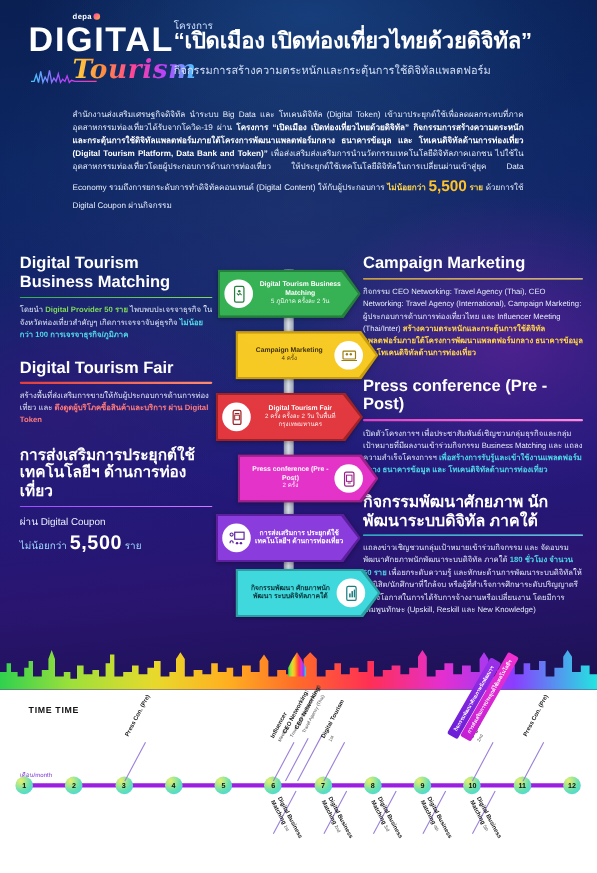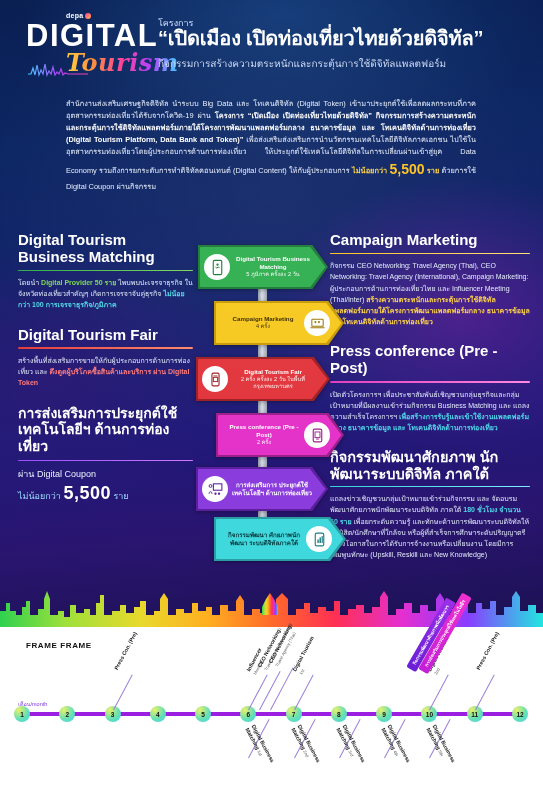--- a/index.html
+++ b/index.html
@@ -386,21 +386,21 @@
           <stop offset="0.74" stop-color="#e42fd0"></stop>
           <stop offset="0.86" stop-color="#8a3dff"></stop>
           <stop offset="1.00" stop-color="#22e6e0"></stop>
         </linearGradient>
       </defs>
       <path fill="url(#sky)" d="M0,46 L0,30 L6,30 L6,22 L10,22 L10,30 L16,30 L16,34 L22,34 L22,26 L26,26 L26,20 L30,20 L30,34 L38,34 L38,28 L44,28 L44,18 L47,10 L50,18 L50,34 L58,34 L58,30 L64,30 L64,36 L70,36 L70,24 L76,24 L76,32 L84,32 L84,28 L90,28 L90,34 L96,34 L96,22 L100,22 L100,14 L104,14 L104,34 L112,34 L112,30 L120,30 L120,24 L126,24 L126,32 L134,32 L134,26 L140,26 L140,20 L146,20 L146,34 L154,34 L154,30 L160,30 L160,18 L164,12 L168,18 L168,34 L176,34 L176,28 L184,28 L184,32 L192,32 L192,22 L198,22 L198,30 L206,30 L206,26 L212,26 L212,34 L220,34 L220,24 L228,24 L228,30 L236,30 L236,20 L240,14 L244,20 L244,34 L252,34 L252,28 L260,28 L260,32 L268,32 L268,26 L276,26 L276,18 L282,12 L288,18 L288,34 L296,34 L296,28 L304,28 L304,22 L310,22 L310,32 L318,32 L318,26 L326,26 L326,30 L334,30 L334,20 L340,20 L340,34 L348,34 L348,28 L356,28 L356,24 L364,24 L364,32 L372,32 L372,26 L380,26 L380,16 L384,10 L388,16 L388,34 L396,34 L396,28 L404,28 L404,22 L412,22 L412,32 L420,32 L420,24 L428,24 L428,30 L436,30 L436,18 L440,12 L444,18 L444,34 L452,34 L452,28 L460,28 L460,24 L468,24 L468,32 L476,32 L476,22 L482,22 L482,28 L490,28 L490,20 L496,20 L496,34 L504,34 L504,26 L512,26 L512,16 L516,10 L520,16 L520,30 L528,30 L528,24 L536,24 L536,32 L543,32 L543,46 Z"></path>
       <path fill="url(#sky)" d="M262,34 L262,26 L266,18 L270,12 L274,18 L278,26 L278,34 Z"></path>
     </svg>
   </div>
 
-  <div class="tf-label">FRAME FRAME</div>
+  <div class="tf-label">TIME TIME</div>
 
   <div class="tl">
     <div class="tl-axis"></div>
     <div class="month-label">เดือน/month</div>
     <div id="tl-nodes">
         <div class="node" style="left: 14px;">1</div>
         <div class="node" style="left: 59.2727px;">2</div>
         <div class="node" style="left: 104.545px;">3</div>
         <div class="node" style="left: 149.818px;">4</div>
         <div class="node" style="left: 195.091px;">5</div>

